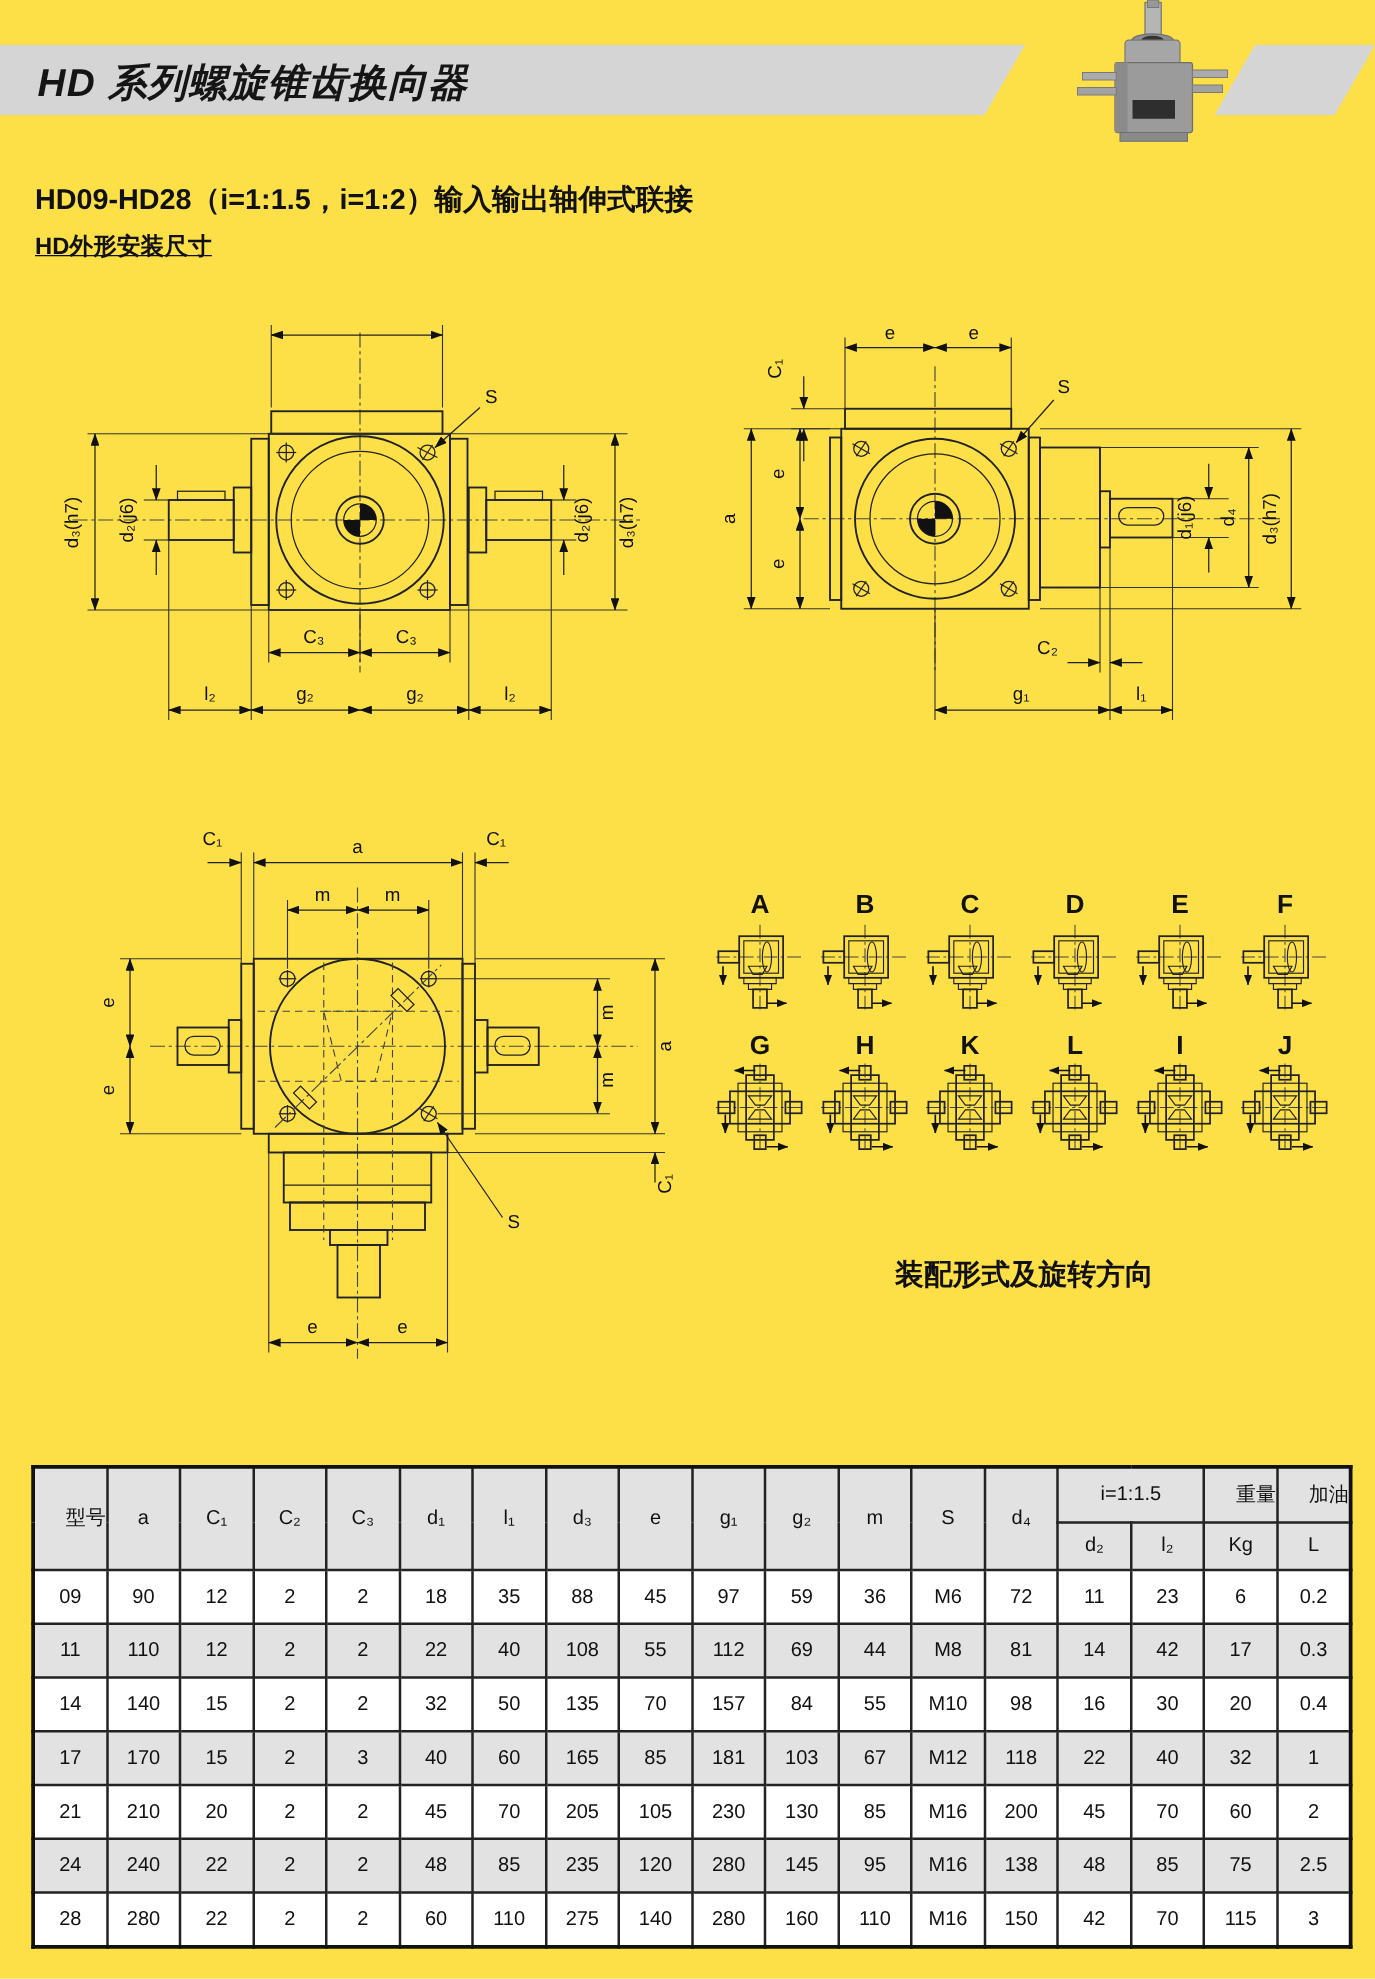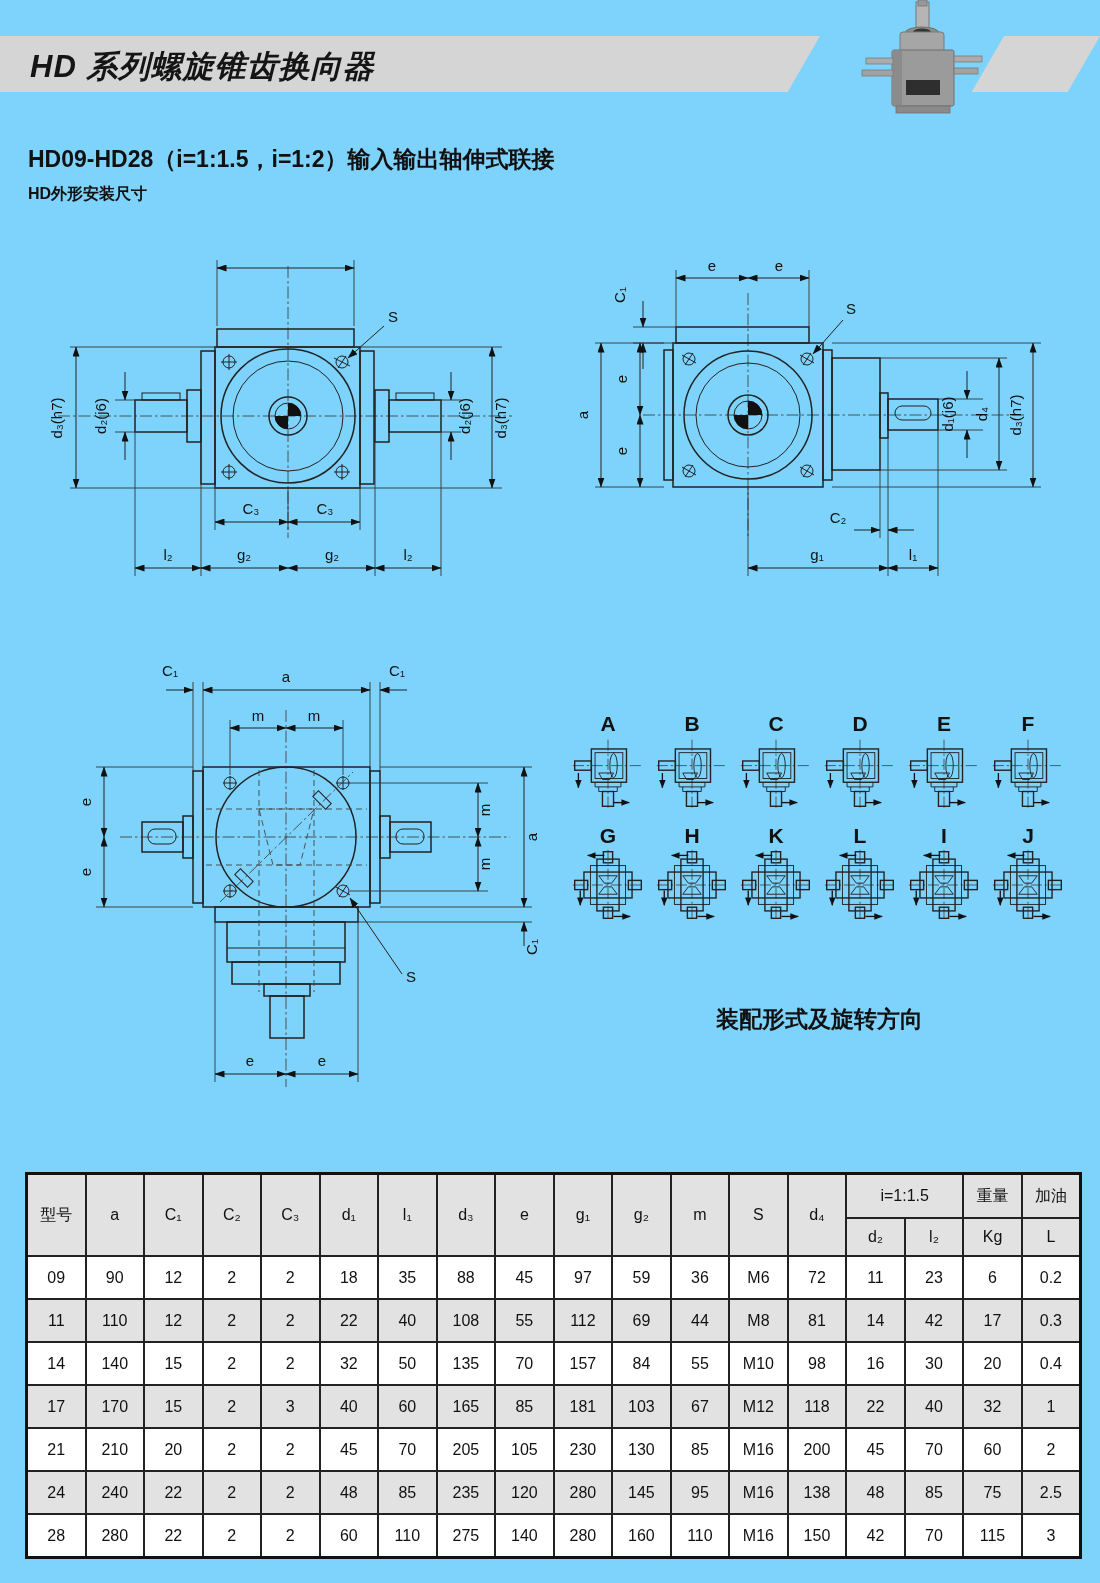--- a/index.html
+++ b/index.html
@@ -1,28 +1,28 @@
 <!DOCTYPE html>
 <html><head>
 <meta charset="utf-8">
 <style>
   html,body{margin:0;padding:0;background:#fff;}
-  #page{position:relative;width:1100px;height:1583px;background:#7dd3fc;overflow:hidden;
+  #page{position:relative;width:1100px;height:1583px;background:#fde047;overflow:hidden;
         font-family:"Liberation Sans","DejaVu Sans",sans-serif;color:#111;}
 
   
   .banner{position:absolute;left:0;top:36px;width:1100px;height:56px;overflow:hidden;}
   .banner .b1{position:absolute;left:-70px;top:0;width:890px;height:56px;background:#d5d5d5;
               transform:skewX(-30deg);transform-origin:top left;}
   .banner .b2{position:absolute;left:1004px;top:0;width:96px;height:56px;background:#d5d5d5;
               transform:skewX(-30deg);transform-origin:top left;}
   .banner-title{position:absolute;left:30px;top:46px;font-size:31px;font-weight:bold;
                 font-style:italic;letter-spacing:1px;color:#151515;}
   .subtitle{position:absolute;left:28px;top:126px;font-size:23px;font-weight:bold;color:#111;margin-top:18px;}
-  .section-label{position:absolute;left:28px;top:184px;font-size:16px;font-weight:bold;color:#111;}
+  .section-label{position:absolute;left:28px;top:184px;font-size:19px;font-weight:bold;color:#111;text-decoration:underline;}
   .assembly-caption{position:absolute;left:716px;top:1004px;font-size:23px;font-weight:bold;color:#111;}
 
   
   svg.draw{position:absolute;overflow:visible;}
   .o{fill:none;stroke:#222;stroke-width:1.5px;}
   .o2{fill:none;stroke:#222;stroke-width:1px;}
   .cl{fill:none;stroke:#444;stroke-width:0.9px;stroke-dasharray:12 3 2.5 3;}
   .dash{fill:none;stroke:#444;stroke-width:0.9px;stroke-dasharray:6 4;}
   .ext{stroke:#333;stroke-width:0.9px;}
   .dim{stroke:#222;stroke-width:1px;}
@@ -38,21 +38,21 @@
   .asm-cell svg{width:74px;height:74px;}
 
   
   table.dim-table{position:absolute;left:25px;top:1172px;width:1057px;border-collapse:collapse;
         table-layout:fixed;text-align:center;border:3px solid #111;}
   .dim-table th,.dim-table td{border:2px solid #222;padding:0;font-size:16px;font-weight:normal;color:#111;}
   .dim-table thead th{background:#e2e2e2;height:42px;}
   .dim-table thead tr.h2 th{height:36px;}
   .dim-table tbody td{height:41px;background:#ffffff;}
   .dim-table tr.alt td{background:#e2e2e2;}
-  .cjk{font-weight:bold;}
+  .cjk{font-weight:bold;text-align:right;}
   .model-col{width:57px;word-break:break-all;line-height:1.2;padding:0 14px;margin-left:40px;}
 </style>
 </head>
 <body>
 
 <div id="page">
 
   <div class="banner">
     <div class="b1"></div>
     <div class="b2"></div>

